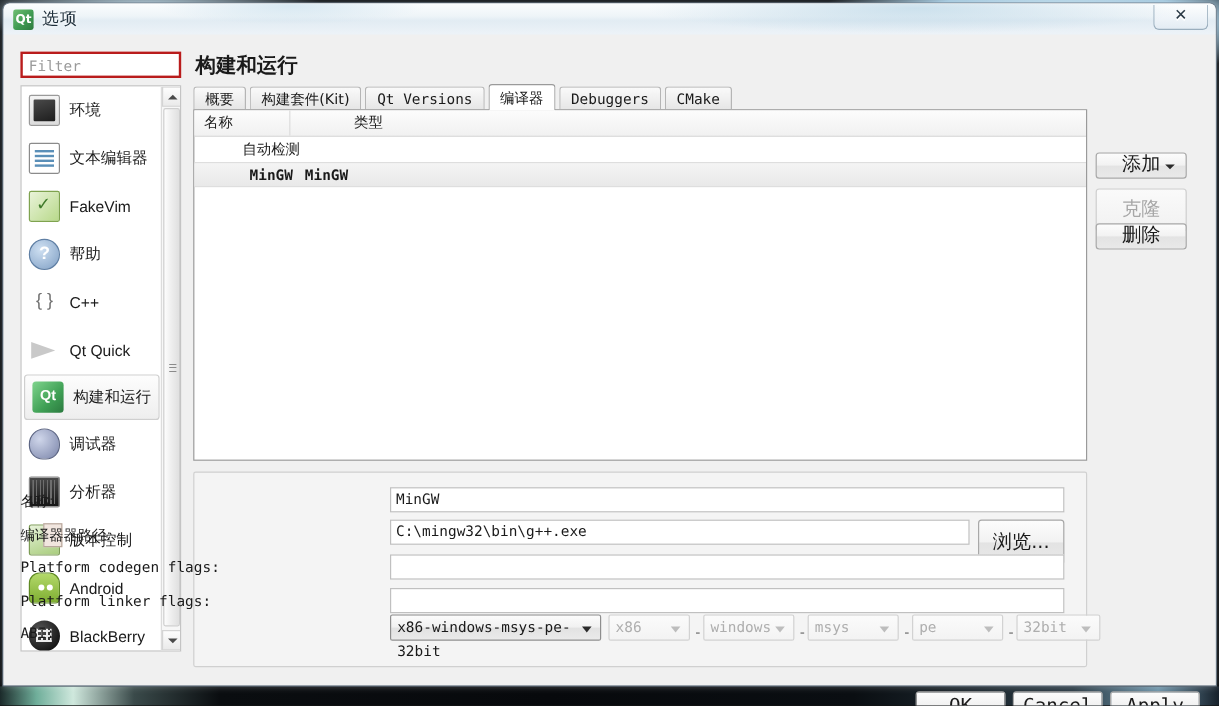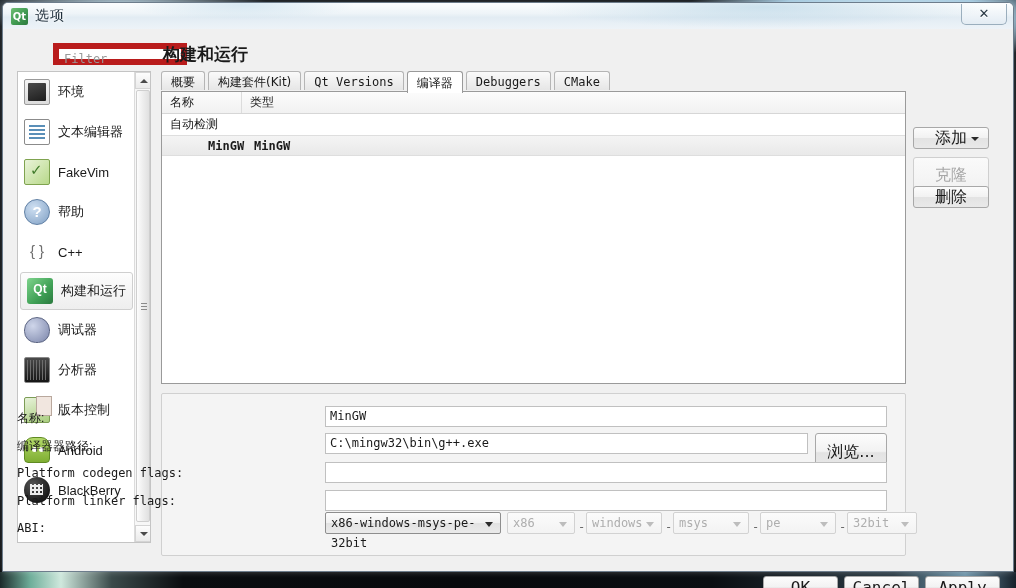--- a/index.html
+++ b/index.html
@@ -72,23 +72,23 @@
 
   
   .client {
     position:absolute; left:0; top:26px; width:1010px; height:542px;
     background:#f0f0f0;
   }
 
   
   .filter-box {
     position:absolute; left:14px; top:14px; width:134px; height:22px;
-    border:6px solid #b91c1c; background:#fff;
+    border:2px solid #b91c1c; background:#fff;
     font-size:12px; font-family:"DejaVu Sans Mono","Liberation Mono",monospace;
-    color:#9a9a9a; padding:3px 5px; line-height:14px;margin-left:36px;
+    color:#9a9a9a; padding:3px 5px; line-height:14px;
   }
   .sidebar {
     position:absolute; left:14px; top:42px; width:134px; height:472px;
     border:1px solid #c4c4c4; background:#fff;
     overflow:hidden;
   }
   .side-list { position:absolute; left:0; top:0; width:117px; }
   .side-item {
     position:relative; height:40px; display:flex; align-items:center;
     padding-left:6px; gap:8px;
@@ -148,46 +148,46 @@
     border:1px solid #cfcfcf; border-radius:2px;
   }
   .sb-grip { position:absolute; left:4px; top:50%; margin-top:-4px; width:6px; height:8px;
     background:repeating-linear-gradient(0deg,#8a8a8a 0 1px,transparent 1px 3px); }
 
   
   .page-title {
     position:absolute; left:160px; top:14px;
     font-size:17px; font-weight:bold; color:#1a1a1a;
   }
-  .tabbar { position:absolute; left:158px; top:42px; height:20px; display:flex; align-items:flex-start; }
+  .tabbar { position:absolute; left:158px; top:42px; height:20px; display:flex; align-items:center; }
   .tab {
     height:19px; padding:1px 9px 0 9px; margin-right:3px;
     font-size:12px; font-family:"DejaVu Sans Mono","Liberation Mono",monospace;
     color:#1a1a1a; line-height:18px;
     background:linear-gradient(180deg,#fafafa,#e6e6e6);
     border:1px solid #b5b5b5; border-bottom:none;
     border-radius:3px 3px 0 0;
   }
   .tab.cjk { font-family:"DejaVu Sans","Liberation Sans",sans-serif; font-size:12px;}
   .tab.active {
     background:#fff; height:22px; line-height:21px; border-color:#9a9a9a;
     font-weight:normal; position:relative; z-index:3;
   }
 
   .tablepanel {
     position:absolute; left:158px; top:62px; width:745px; height:293px;
     background:#fff; border:1px solid #9a9a9a;
   }
   .thead { display:flex; height:22px; border-bottom:1px solid #d6d6d6;
-    background:linear-gradient(180deg,#fcfcfc,#f1f1f1); }
+    background:linear-gradient(180deg,#fcfcfc,#f1f1f1);gap:45px; }
   .th { font-size:12px; color:#1a1a1a; line-height:21px; padding-left:8px; }
   .th.c1 { width:80px; border-right:1px solid #dcdcdc; }
   .th.c2 { flex:1; }
   .trow { height:21px; display:flex; align-items:center; font-size:12px; color:#1a1a1a; }
-  .trow .cell-name { padding-left:8px; white-space:nowrap; }
+  .trow .cell-name { padding-left:40px; white-space:nowrap; }
   .trow .cell-name.lvl2 { padding-left:46px; font-family:"DejaVu Sans Mono","Liberation Mono",monospace; font-weight:bold; }
   .trow.selected {
     background:linear-gradient(180deg,#f4f4f4,#e9e9e9);
     border-top:1px solid #dedede; border-bottom:1px solid #dedede;
   }
   .twisty { position:absolute; left:8px; width:0;height:0;
     border-top:5px solid #6a6a6a; border-left:4px solid transparent; border-right:4px solid transparent; }
   .cell-type { position:absolute; left:92px; font-family:"DejaVu Sans Mono","Liberation Mono",monospace; font-weight:bold; font-size:12px;}
 
   
@@ -277,20 +277,24 @@
             <span class="ico ico-fake"></span>
             <span class="side-label">FakeVim</span>
           </div>
           <div class="side-item">
             <span class="ico ico-help"></span>
             <span class="side-label">帮助</span>
           </div>
           <div class="side-item">
             <span class="ico ico-cpp"></span>
             <span class="side-label">C++</span>
+          </div>
+          <div class="side-item">
+            <span class="ico ico-qtq"></span>
+            <span class="side-label">Qt Quick</span>
           </div>
           <div class="side-item selected">
             <span class="ico ico-qt"></span>
             <span class="side-label">构建和运行</span>
           </div>
           <div class="side-item">
             <span class="ico ico-dbg"></span>
             <span class="side-label">调试器</span>
           </div>
           <div class="side-item">

